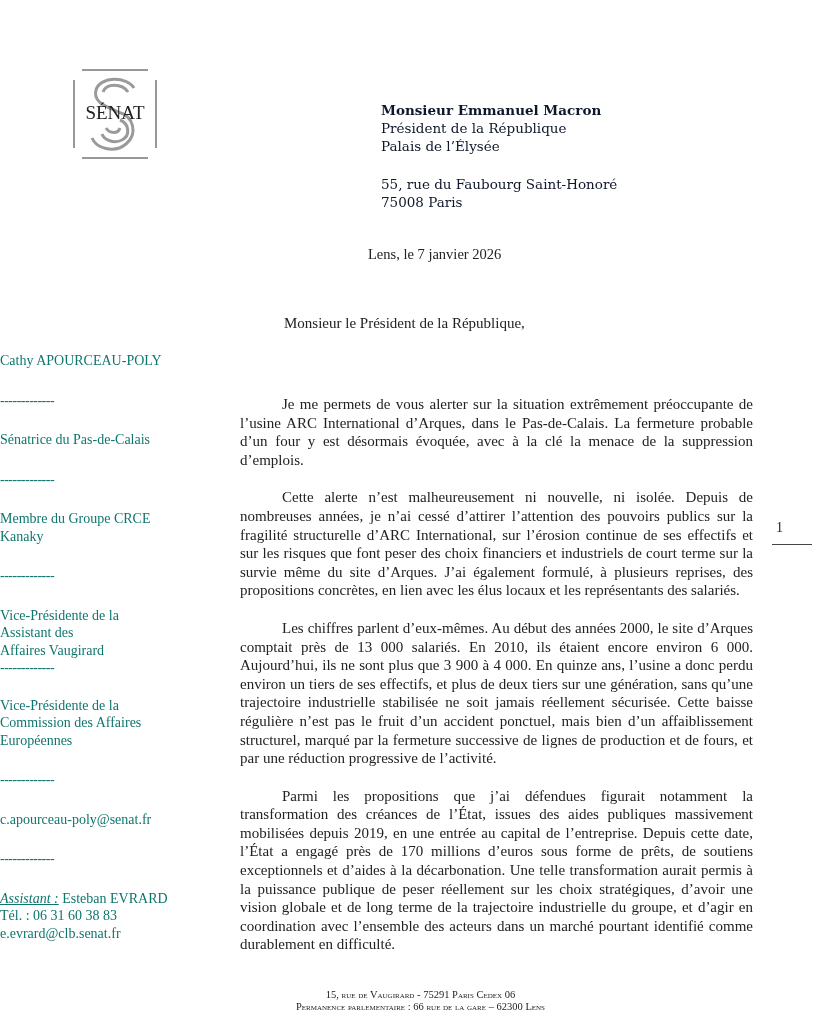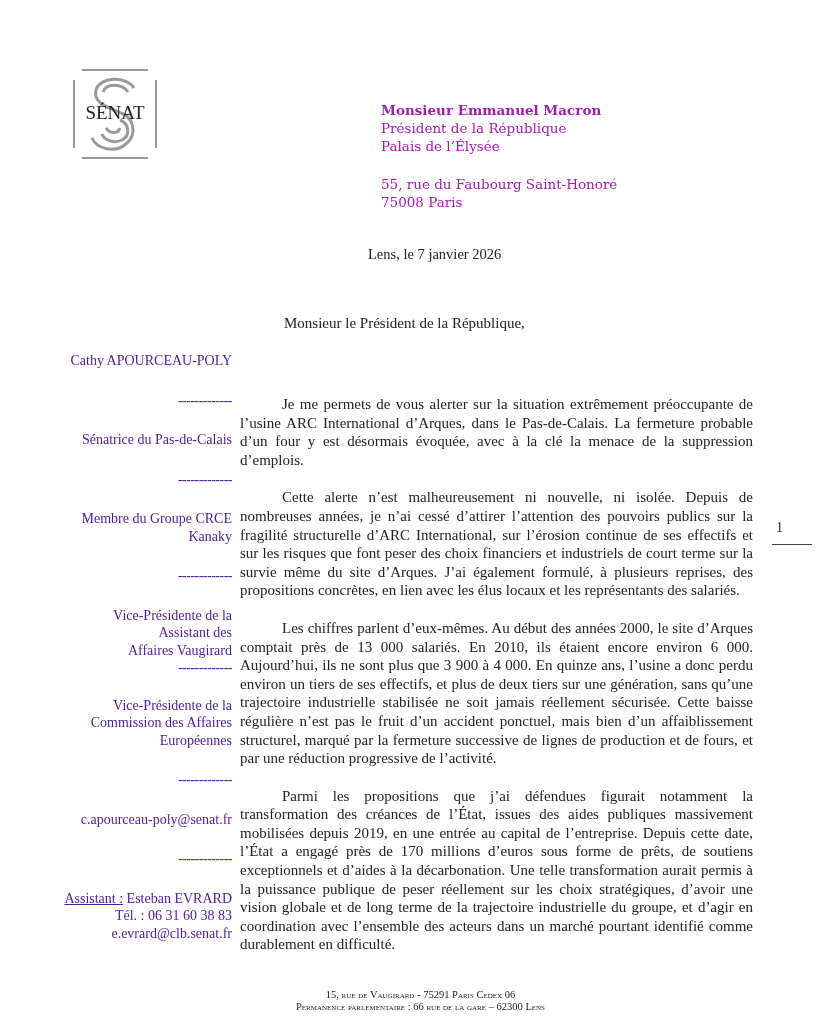--- a/index.html
+++ b/index.html
@@ -6,39 +6,39 @@
   body {
     width: 819px; height: 1024px; position: relative; overflow: hidden;
     font-family: "Liberation Serif", serif; color: #1a1a1a;
   }
   .logo {
     position: absolute; left: 72px; top: 66px; width: 86px; height: 96px;
   }
   .logo svg { width: 86px; height: 96px; }
   .recipient {
     position: absolute; left: 381px; top: 101px; width: 320px;
-    font-family: "DejaVu Serif", serif; font-size: 13.5px; line-height: 18px; color: #a21caf;
+    font-family: "DejaVu Serif", serif; font-size: 13.5px; line-height: 18px; color: #0f172a;
   }
   .recipient .name { font-weight: bold; }
   .recipient .gap { height: 20px; }
   .date {
     position: absolute; left: 368px; top: 246px;
     font-size: 14.5px; color: #222;
   }
   .salutation {
     position: absolute; left: 284px; top: 315px;
     font-size: 15px; color: #222;
   }
   .sidebar {
     position: absolute; left: 0; top: 352px; width: 232px;
-    text-align: right; font-size: 14px; line-height: 17.5px; color: #4c1d95;
+    text-align: left; font-size: 14px; line-height: 17.5px; color: #0f766e;
   }
   .sidebar .item { display: block; }
   .sidebar .sep { display: block; margin: 22px 0 22px 0; letter-spacing: -0.5px; }
-  .sidebar .u { text-decoration: underline; }
+  .sidebar .u { text-decoration: underline; font-style: italic; }
   .body-text {
     position: absolute; left: 240px; top: 351px; width: 513px;
     font-size: 15px; line-height: 18.6px; color: #222; text-align: justify; margin-top: 44px;
   }
   .body-text p { margin: 0 0 19px 0; text-indent: 42px; }
   .page-num {
     position: absolute; left: 776px; top: 520px; font-size: 14px; color: #222;
   }
   .page-rule {
     position: absolute; left: 772px; top: 544px; width: 40px; border-top: 1px solid #444;

